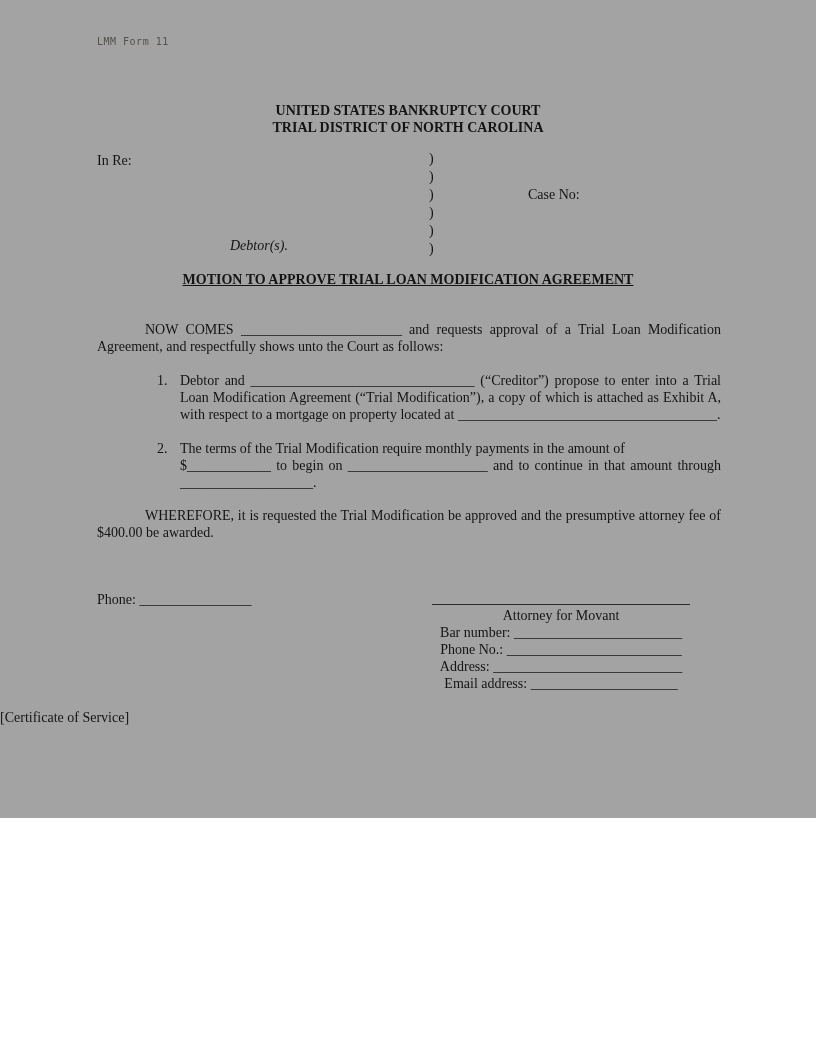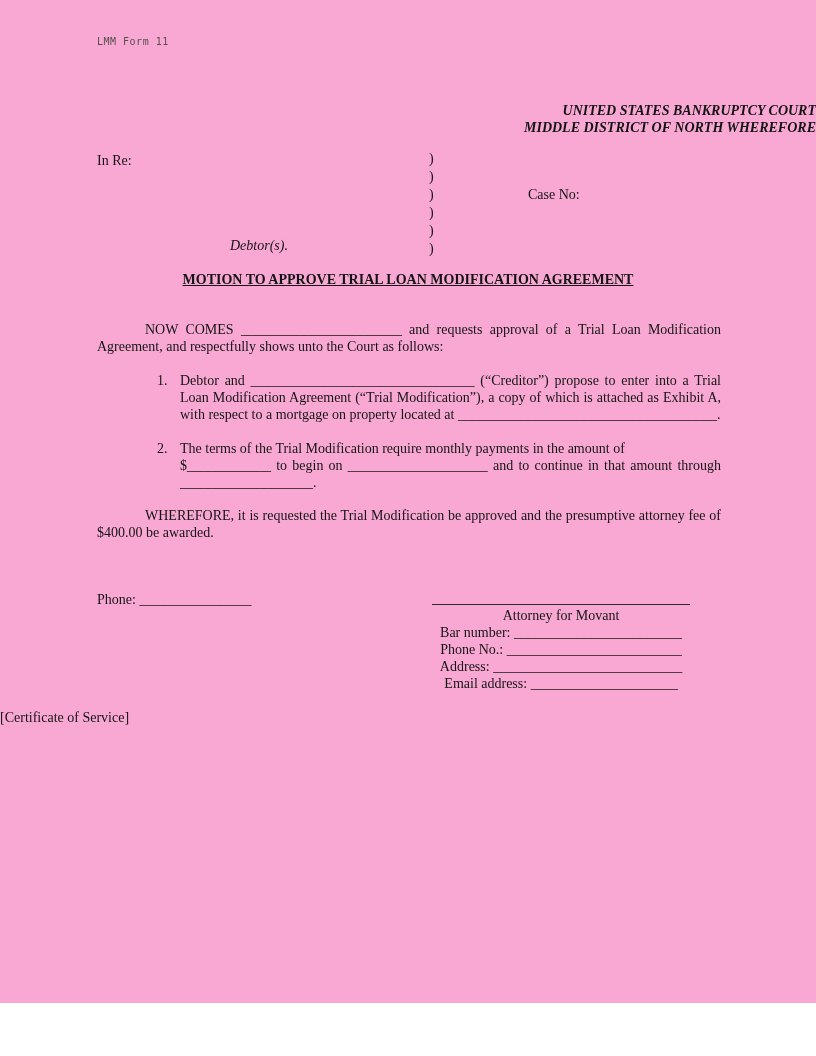--- a/index.html
+++ b/index.html
@@ -1,40 +1,39 @@
 <!DOCTYPE html>
 <html><head>
 <meta charset="utf-8">
 <style>
   * { margin: 0; padding: 0; box-sizing: border-box; }
   html, body { background: #ffffff; }
   .page {
     position: relative;
     width: 816px;
-    height: 1003px;
-    background: #f9a8d4;
+    height: 818px;
+    background: #a3a3a3;
     font-family: "Liberation Serif", serif;
     font-size: 14px;
     line-height: 17px;
     color: #141414;
     overflow: hidden;
   }
   .abs { position: absolute; }
   .form-id {
     left: 97px; top: 33px;
     font-family: "DejaVu Sans Mono", monospace;
     font-size: 10px;
     letter-spacing: 0.5px;
     color: #56504a;
   }
   .court-header {
     left: 0; right: 0; top: 102px;
-    text-align: right;
+    text-align: center;
     font-weight: bold;
-    font-style: italic;
   }
   .caption-inre   { left: 97px;  top: 152px; }
   .caption-parens { left: 429px; top: 150px; white-space: pre-line; line-height: 18px; }
   .caption-caseno { left: 528px; top: 186px; }
   .caption-debtor { left: 230px; top: 237px; font-style: italic; }
   .doc-title {
     left: 0; right: 0; top: 271px;
     text-align: center;
     font-weight: bold;
   }
@@ -71,21 +70,21 @@
 </style>
 </head>
 <body>
 
 <div class="page">
 
   <div class="abs form-id">LMM Form 11</div>
 
   <div class="abs court-header">
     <div>UNITED STATES BANKRUPTCY COURT</div>
-    <div>MIDDLE DISTRICT OF NORTH WHEREFORE</div>
+    <div>TRIAL DISTRICT OF NORTH CAROLINA</div>
   </div>
 
   <div>
     <div class="abs caption-inre">In Re:</div>
     <div class="abs caption-parens">)
 )
 )
 )
 )
 )</div>

